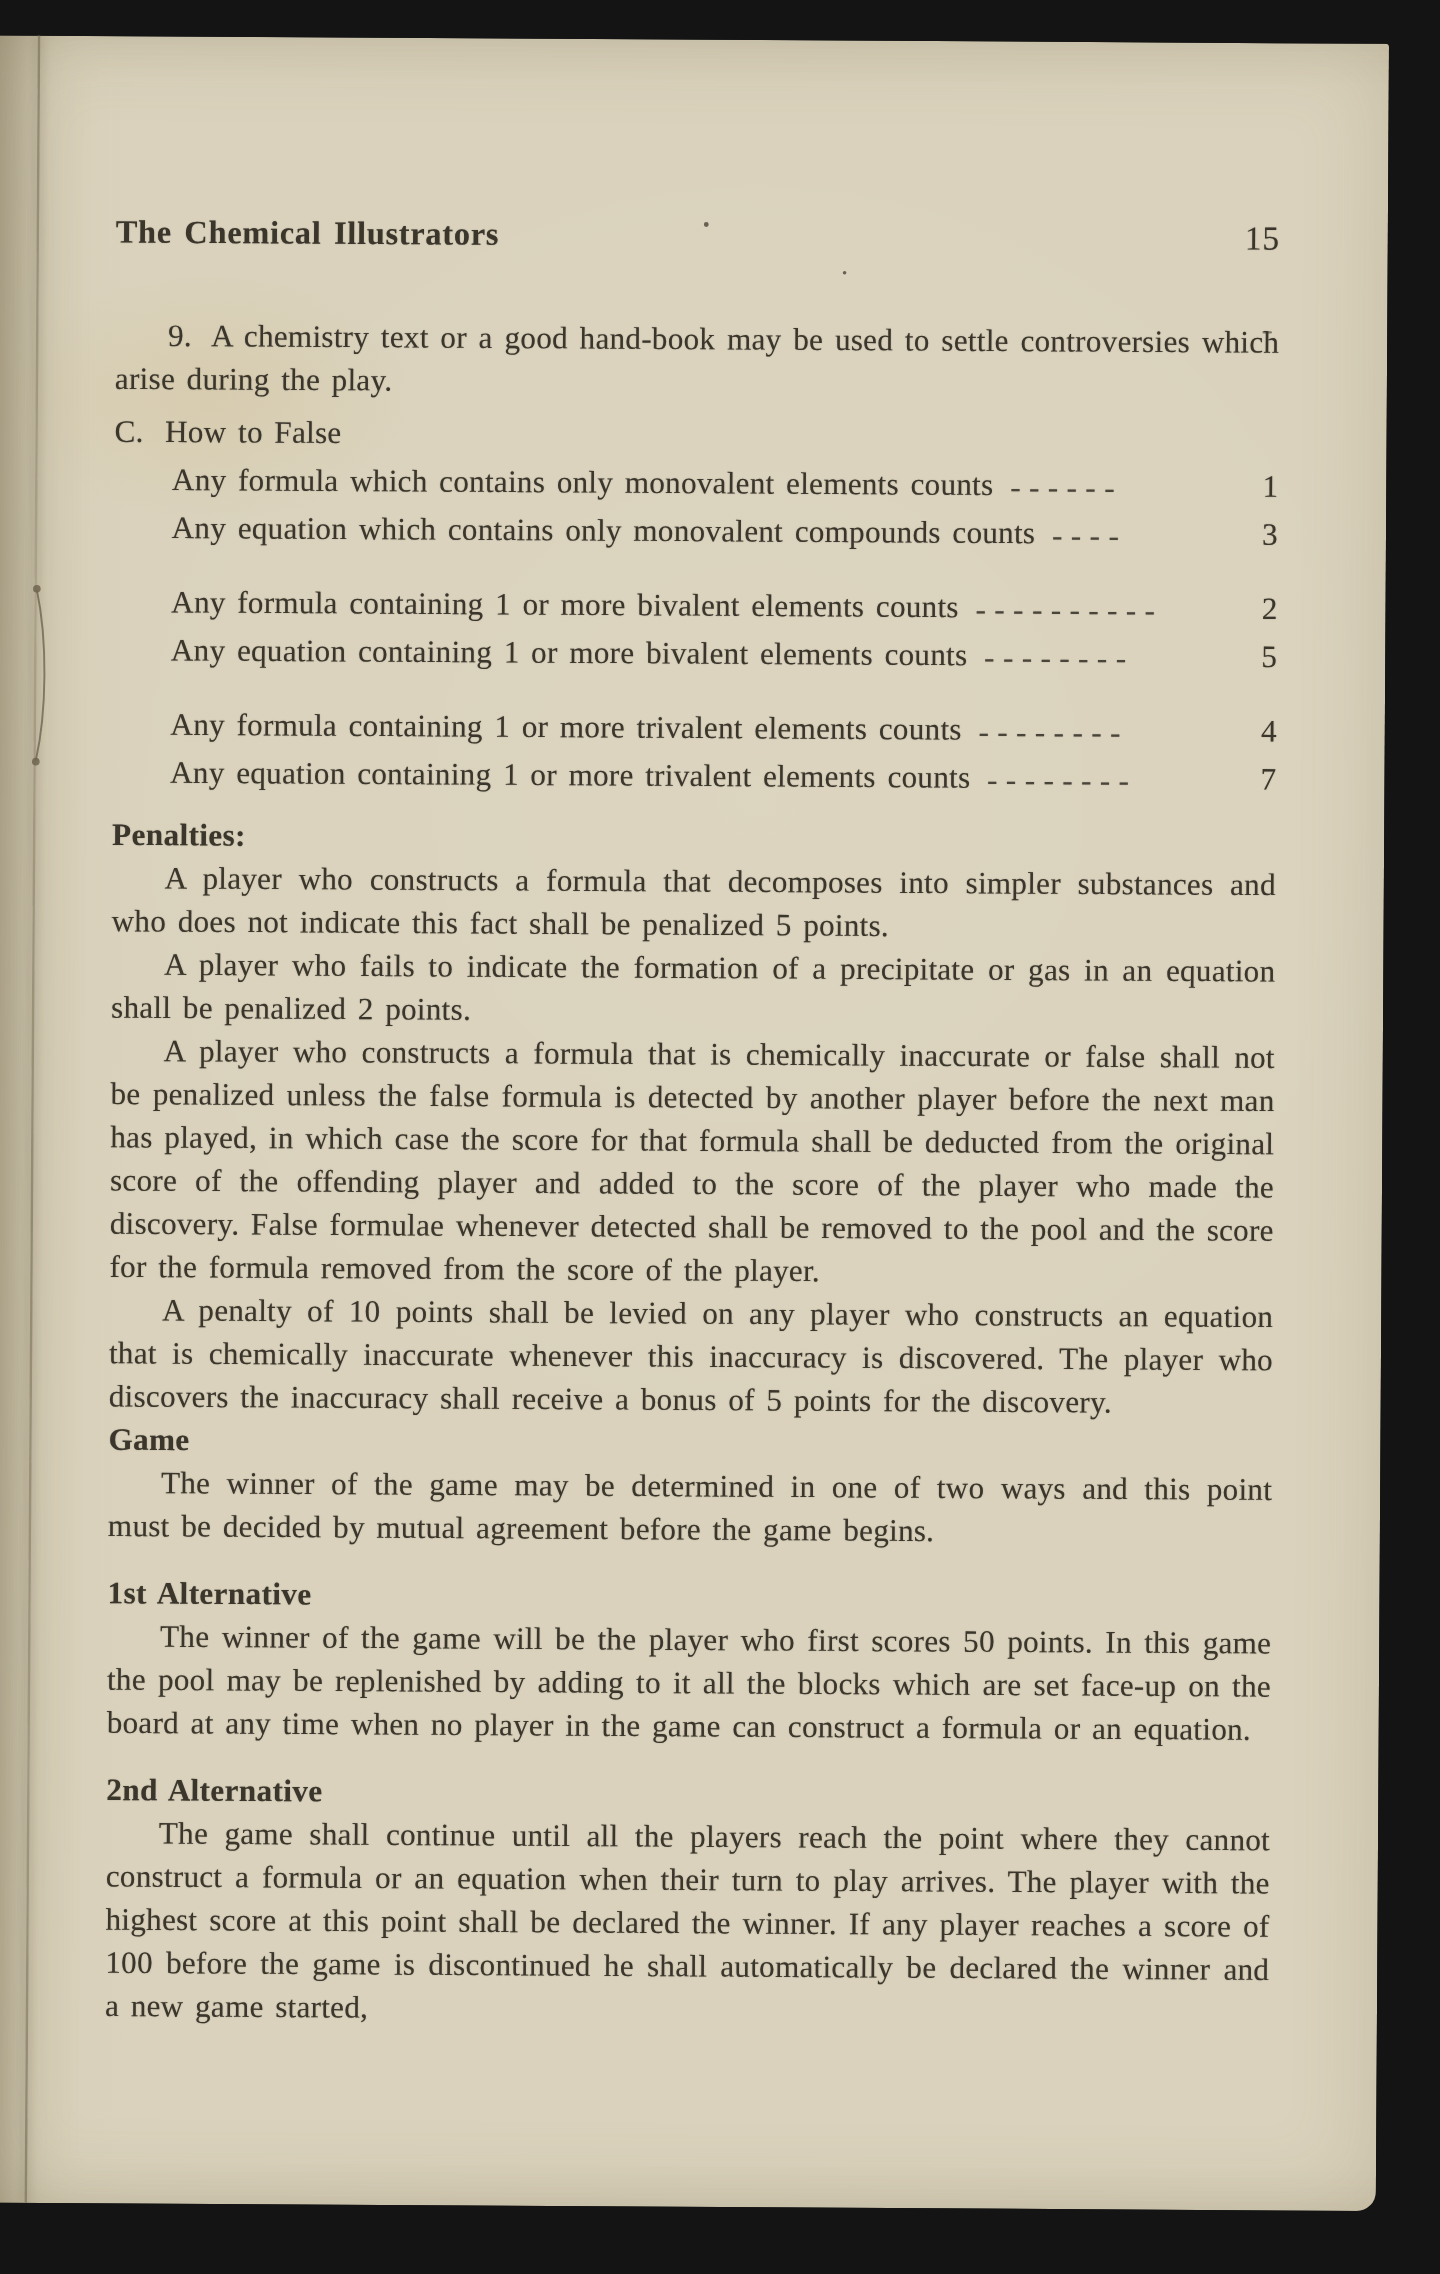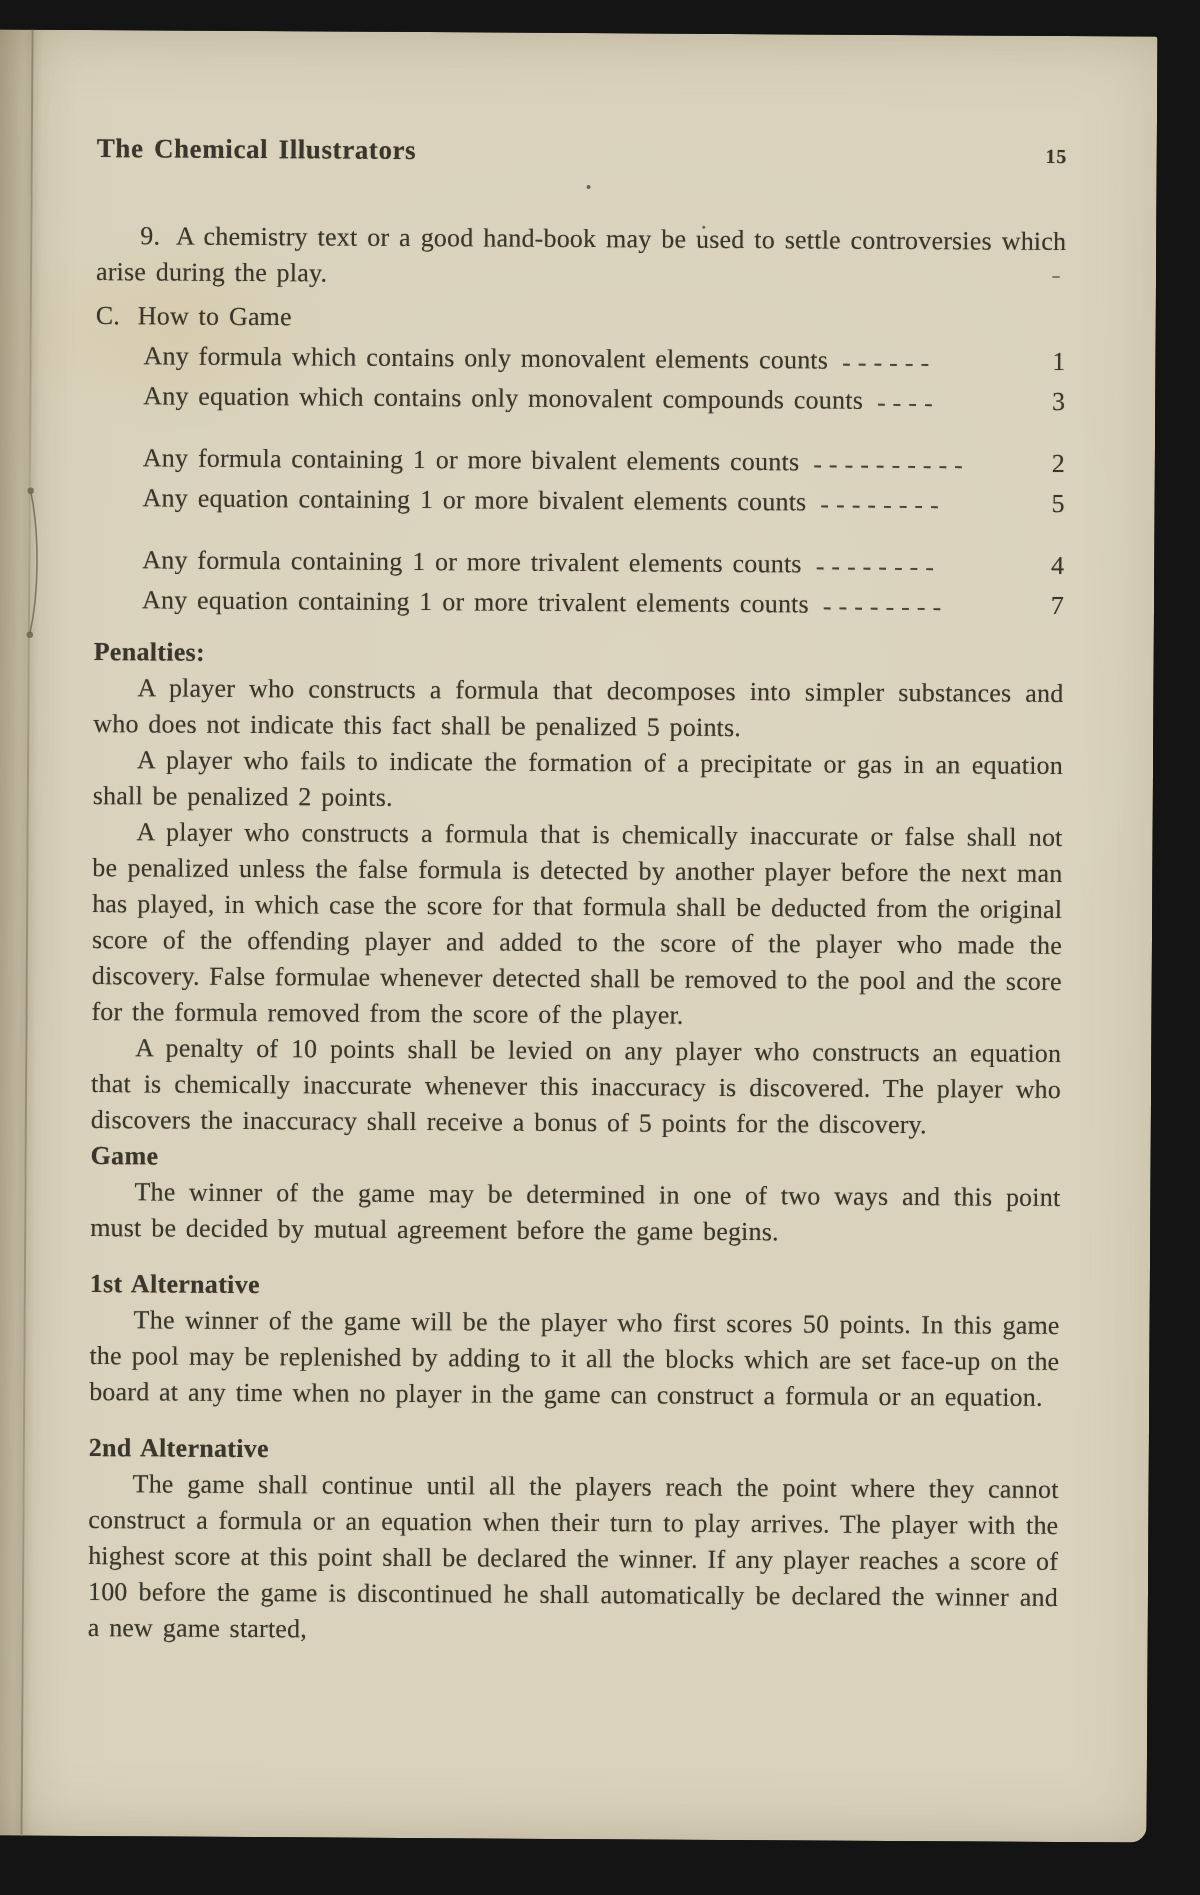--- a/index.html
+++ b/index.html
@@ -41,21 +41,21 @@
     position:absolute;left:100px;top:0;width:970px;
     font-size:26px;line-height:36px;
     letter-spacing:0.2px;word-spacing:3px;
     text-shadow:0 0 1px rgba(59,54,44,0.45);
   }
   .running-header{
     display:flex;justify-content:space-between;align-items:baseline;
     margin-top:100px;
     font-weight:bold;font-size:27px;letter-spacing:0.6px;
   }
-  .running-header .pageno{font-weight:bold;font-size:20px;}
+  .running-header .pageno{font-weight:normal;font-size:28px;margin-top:46px;}
   p.para{margin:0;text-align:justify;}
   p.indent{text-indent:44px;}
   .item-no{margin-right:16px;}
   #para9{margin-top:50px;}
   .section-c{display:flex;margin-top:8px;}
   .c-label{width:42px;flex:0 0 auto;}
   .score-list{margin-left:48px;margin-top:2px;}
   .score-group{margin-bottom:22px;}
   .score-group:last-child{margin-bottom:0;}
   .score-row{display:flex;align-items:baseline;line-height:40px;}
@@ -87,21 +87,21 @@
       <span class="title">The Chemical Illustrators</span>
       <span class="pageno">15</span>
     </div>
 
     <p class="para indent" id="para9">
       <span class="item-no">9.</span><span>A chemistry text or a good hand-book may be used to settle controversies which arise during the play.</span>
     </p>
 
     <div class="section-c">
       <span class="c-label">C.</span>
-      <span class="c-heading">How to Game</span>
+      <span class="c-heading">How to False</span>
     </div>
 
     <div class="score-list">
       <div class="score-group">
         <div class="score-row">
           <span class="s-text">Any formula which contains only monovalent elements counts</span>
           <span class="s-dash">------</span>
           <span class="s-pts">1</span>
         </div>
         <div class="score-row">

